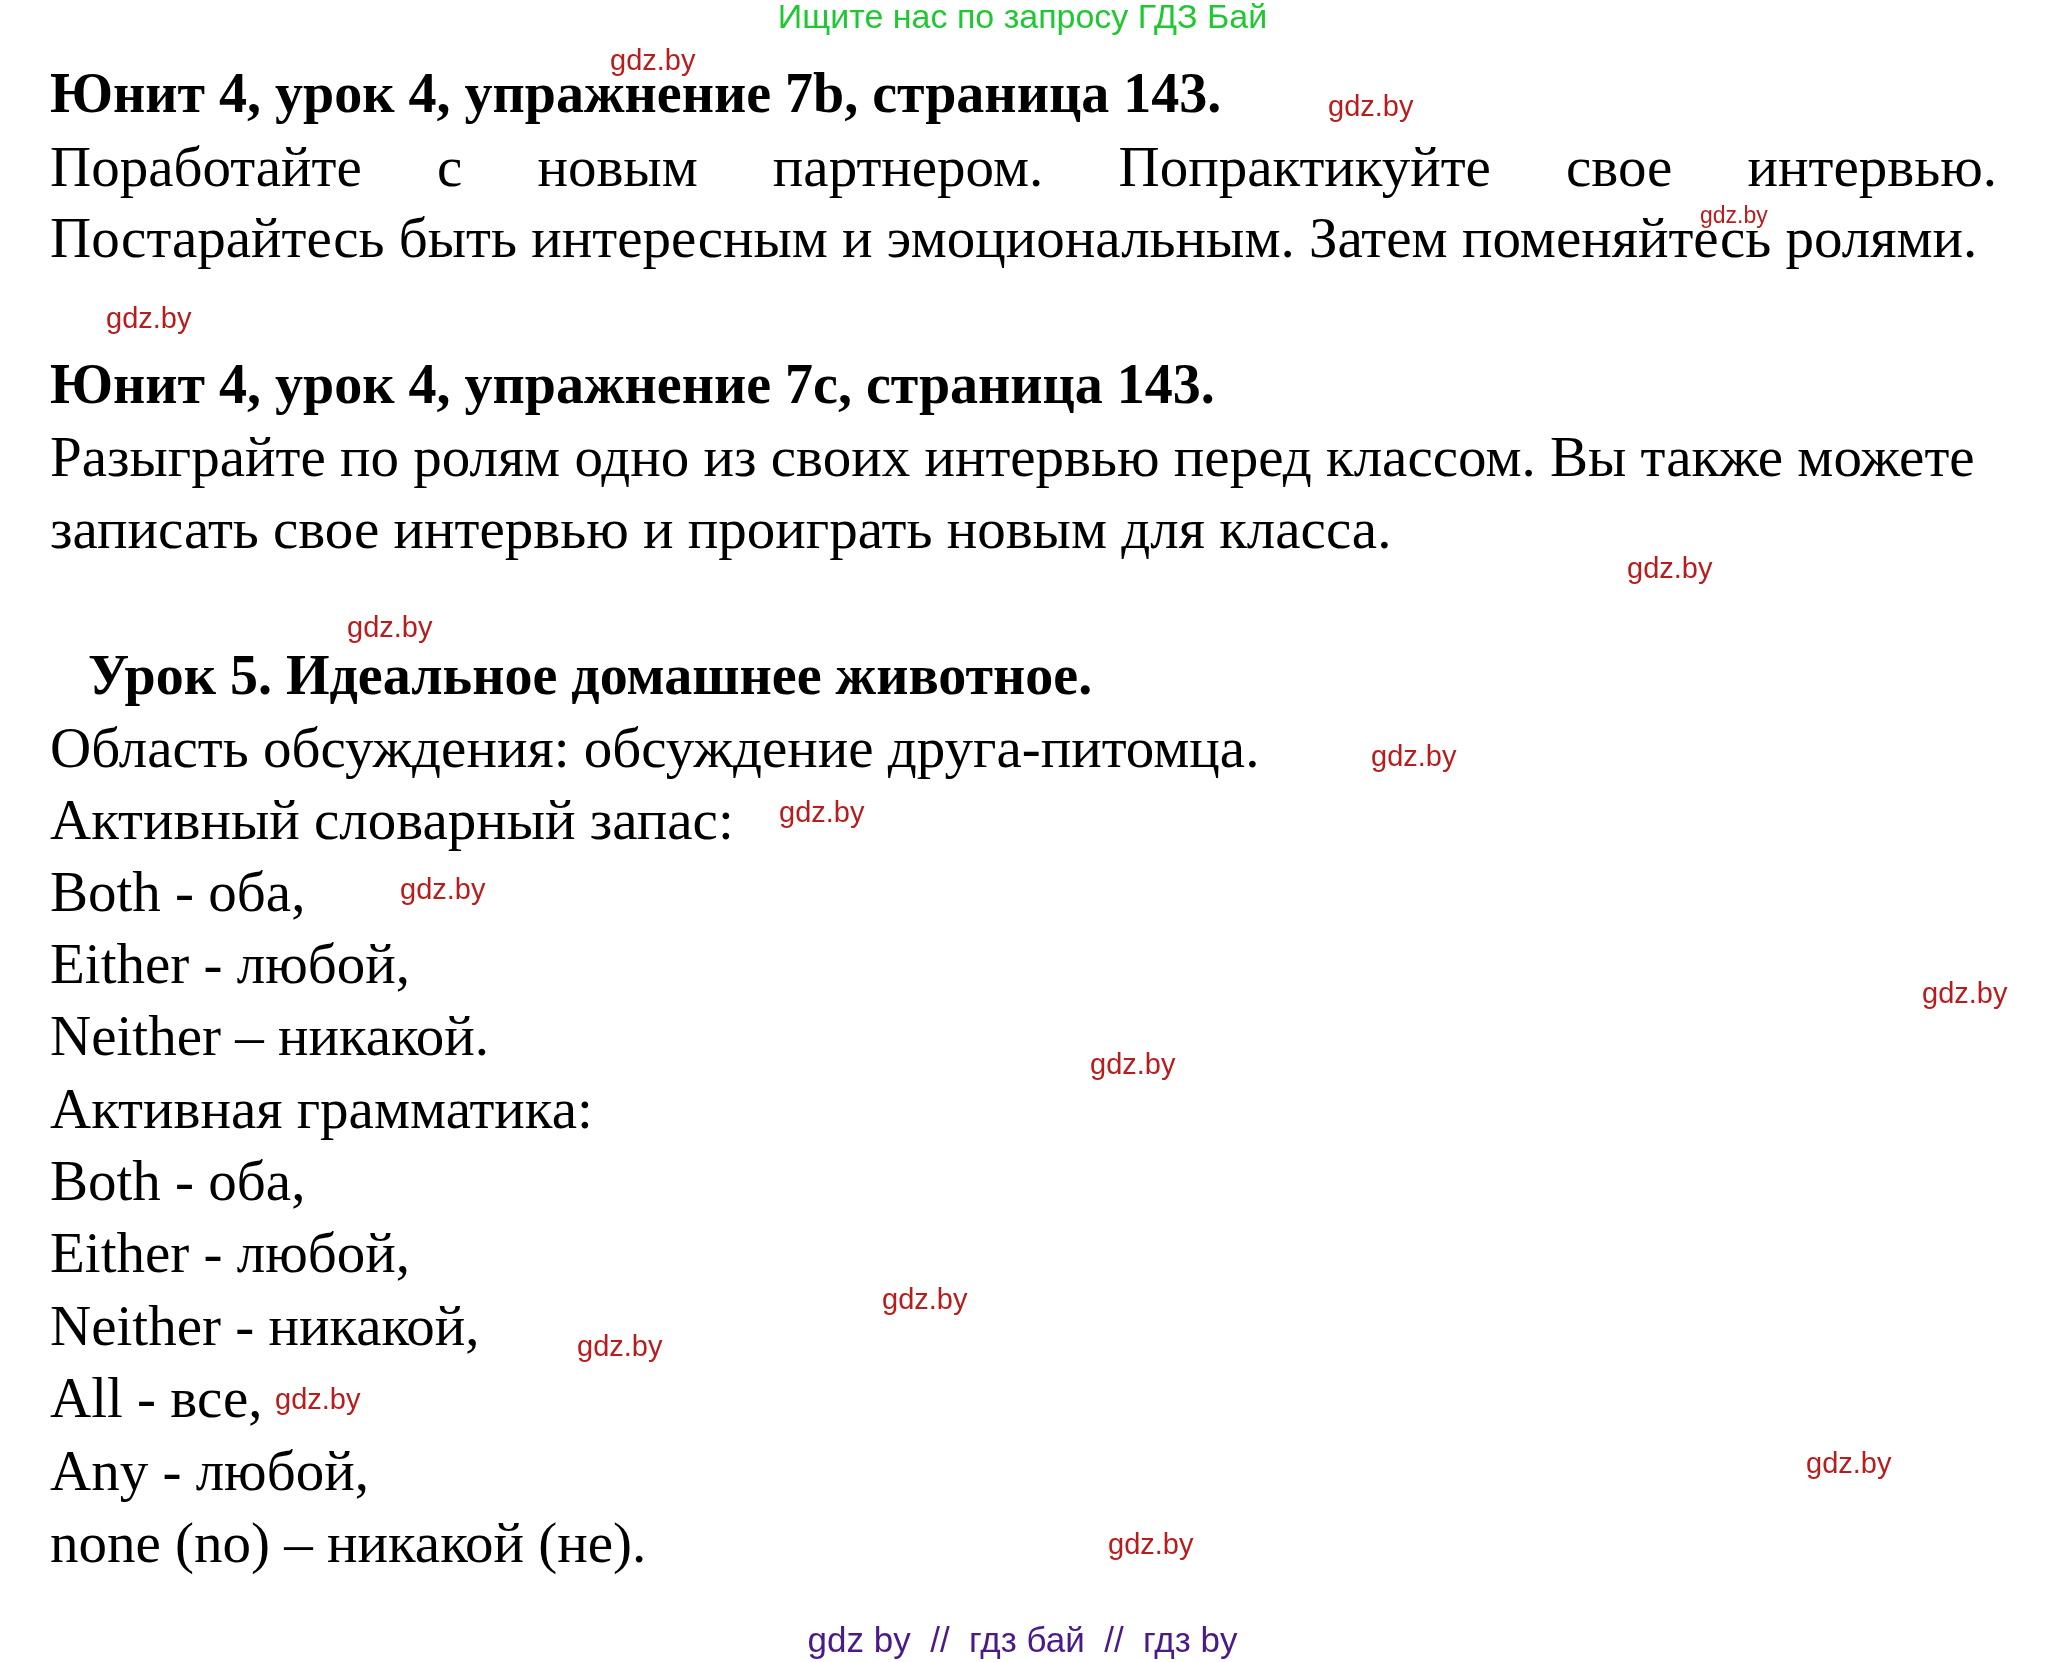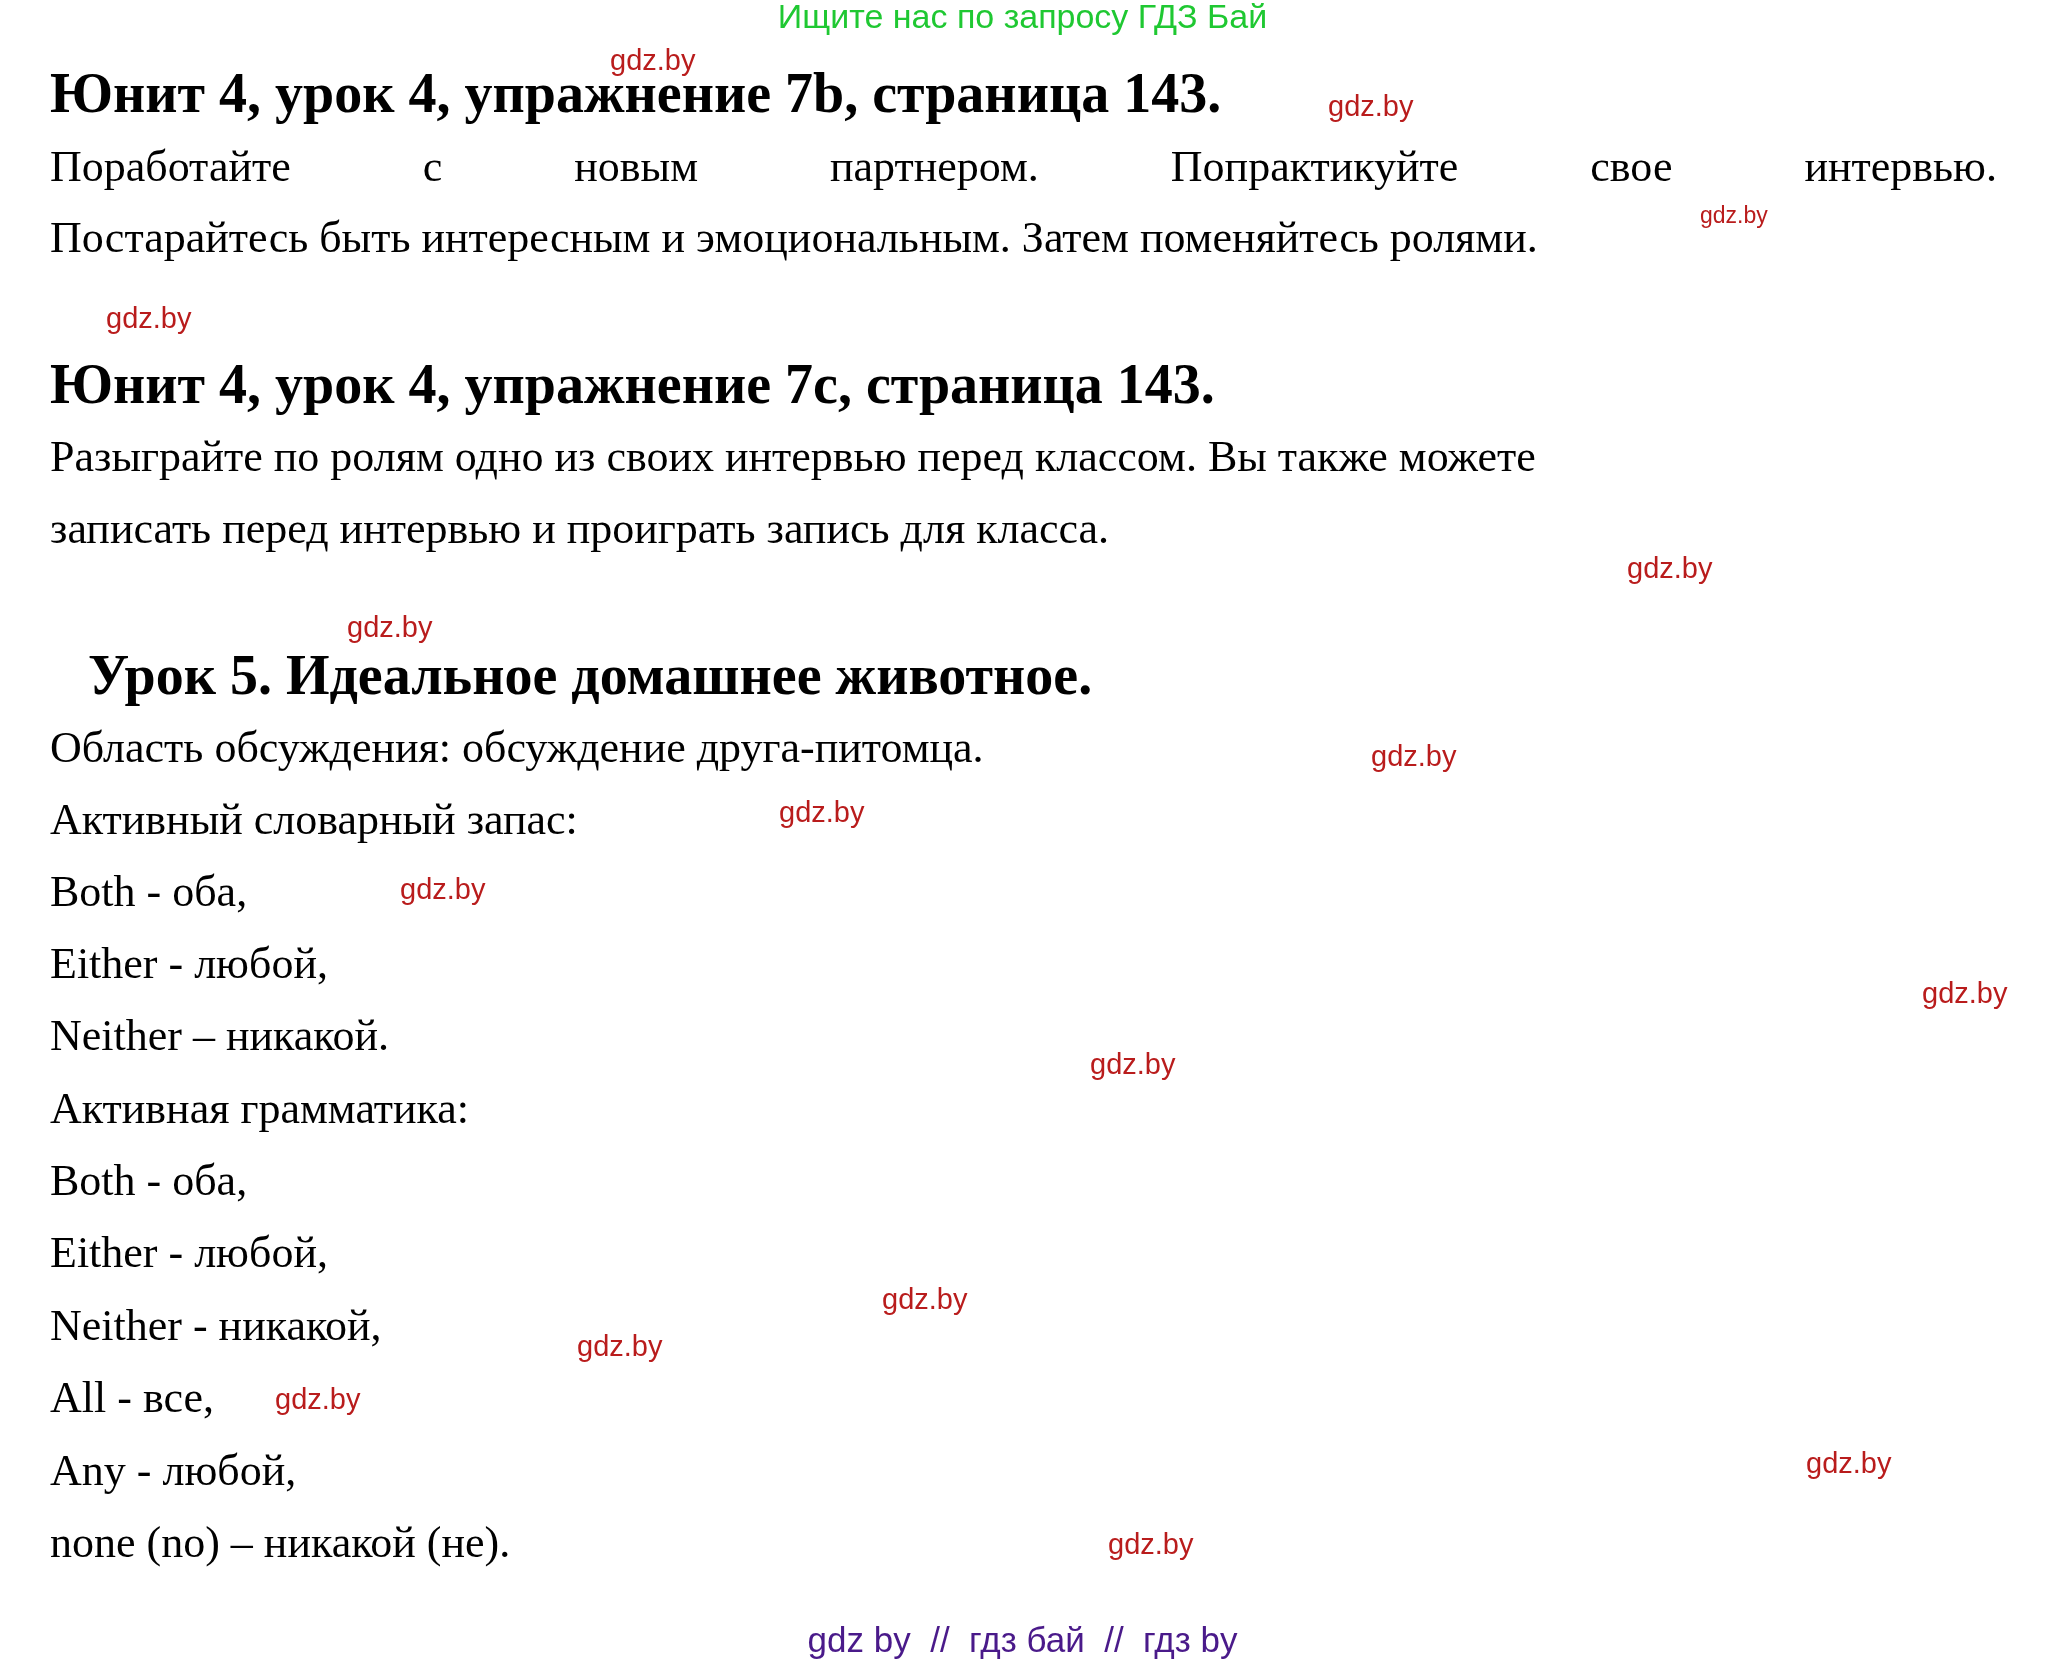--- a/index.html
+++ b/index.html
@@ -2,21 +2,21 @@
 <html><head>
 <meta charset="utf-8">
 <style>
   html, body { margin:0; padding:0; background:#ffffff; }
   body { width:2045px; height:1662px; position:relative; overflow:hidden; }
   .page { position:absolute; left:0; top:0; width:2045px; height:1662px; background:#fff; }
   .promo { position:absolute; left:0; width:2045px; top:0; text-align:center;
            font-family:"Liberation Sans", sans-serif; font-size:34px; line-height:36px;
            color:#1fc832; }
   .line { position:absolute; left:50px; font-family:"Liberation Serif", serif;
-          font-size:44px; line-height:57px; color:#000; white-space:nowrap; }
+          font-size:57px; line-height:57px; color:#000; white-space:nowrap; }
   .heading { font-weight:bold; font-size:56px; }
   .justify { width:1947px; text-align:justify; text-align-last:justify; white-space:normal; }
   .wm { position:absolute; font-family:Liberation Sans, sans-serif; font-size:29px;
         line-height:32px; color:#b91c1c; white-space:nowrap; }
   .wm.small { font-size:23px; line-height:26px; }
   .footer { position:absolute; left:0; width:2045px; top:1620px; text-align:center;
             font-family:"Liberation Sans", sans-serif; font-size:35px; line-height:40px;
             color:#4a1a8a; white-space:pre; }
 </style>
 </head>
@@ -25,21 +25,21 @@
 <div class="page">
 
   <div class="promo" style="top:-2px;">Ищите нас по запросу ГДЗ Бай</div>
 
   <div class="line heading" style="top:65px;">Юнит 4, урок 4, упражнение 7b, страница 143.</div>
   <div class="line justify" style="top:138px;">Поработайте с новым партнером. Попрактикуйте свое интервью.</div>
   <div class="line" style="top:209px;">Постарайтесь быть интересным и эмоциональным. Затем поменяйтесь ролями.</div>
 
   <div class="line heading" style="top:356px;">Юнит 4, урок 4, упражнение 7c, страница 143.</div>
   <div class="line" style="top:428px;">Разыграйте по ролям одно из своих интервью перед классом. Вы также можете</div>
-  <div class="line" style="top:500px;">записать перед интервью и проиграть запись для класса.</div>
+  <div class="line" style="top:500px;">записать свое интервью и проиграть новым для класса.</div>
 
   <div class="line heading" style="top:647px;margin-left:38px;">Урок 5. Идеальное домашнее животное.</div>
   <div class="line" style="top:719px;">Область обсуждения: обсуждение друга-питомца.</div>
   <div class="line" style="top:791px;">Активный словарный запас:</div>
   <div class="line" style="top:863px;">Both - оба,</div>
   <div class="line" style="top:935px;">Either - любой,</div>
   <div class="line" style="top:1007px;">Neither – никакой.</div>
   <div class="line" style="top:1080px;">Активная грамматика:</div>
   <div class="line" style="top:1152px;">Both - оба,</div>
   <div class="line" style="top:1224px;">Either - любой,</div>

